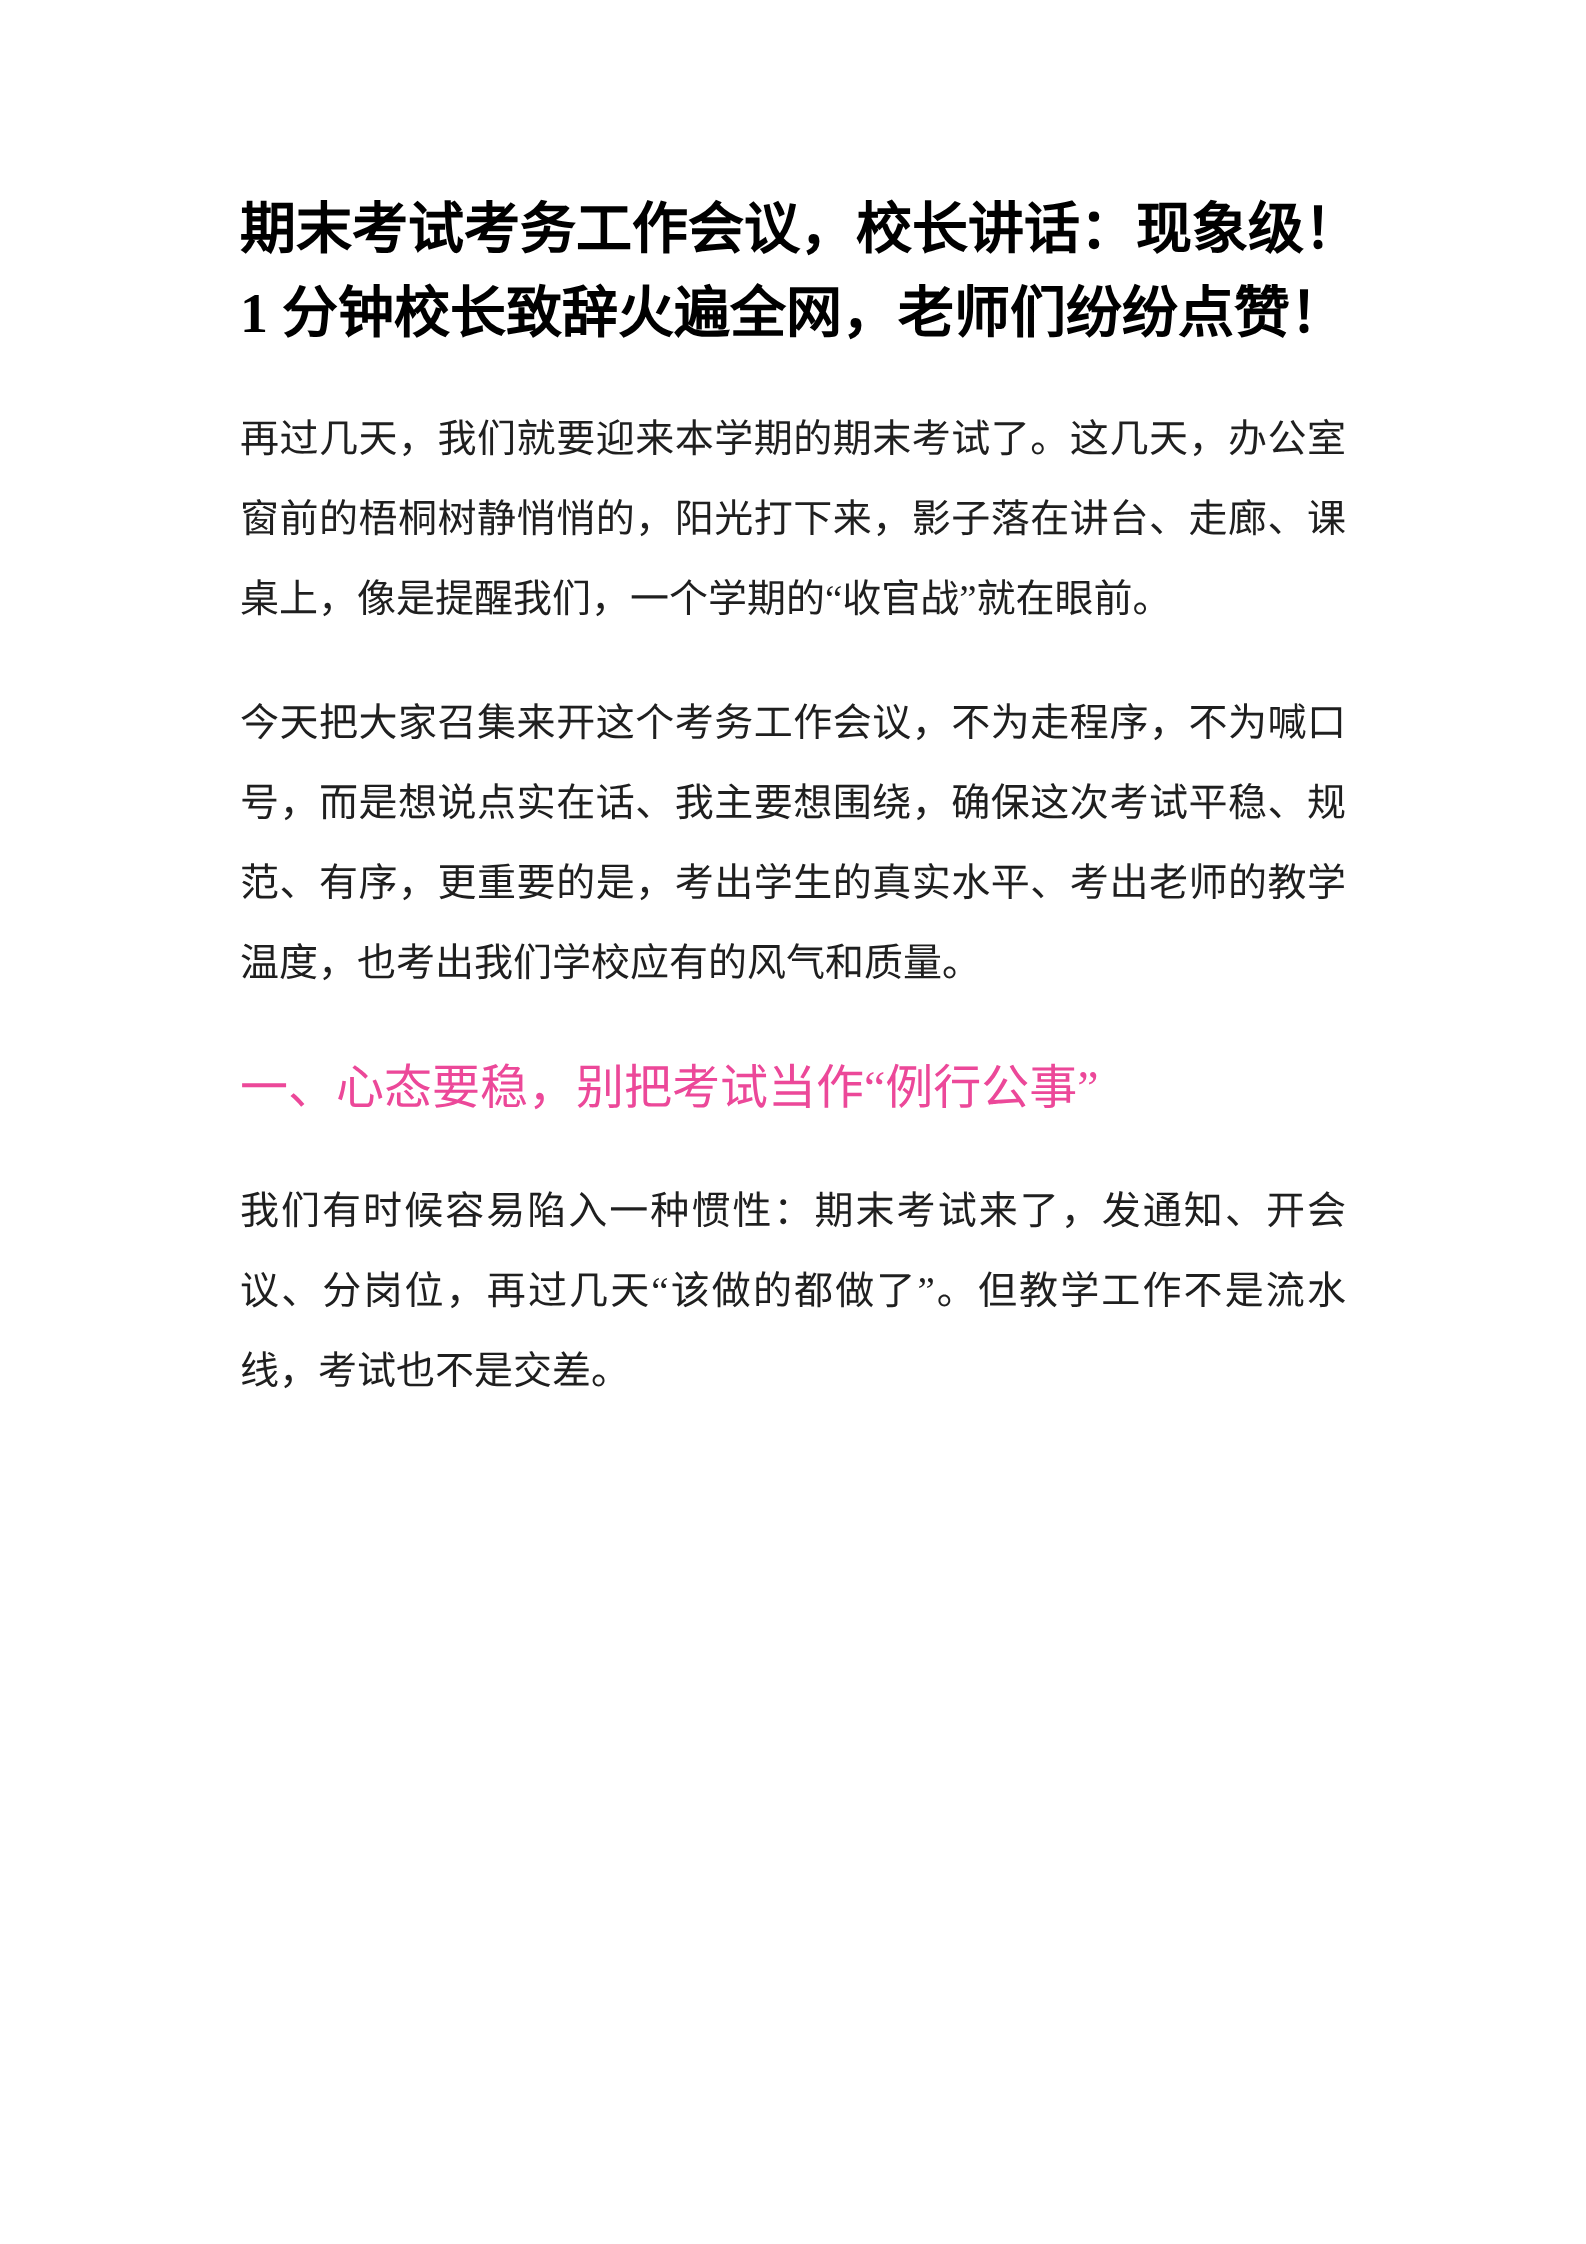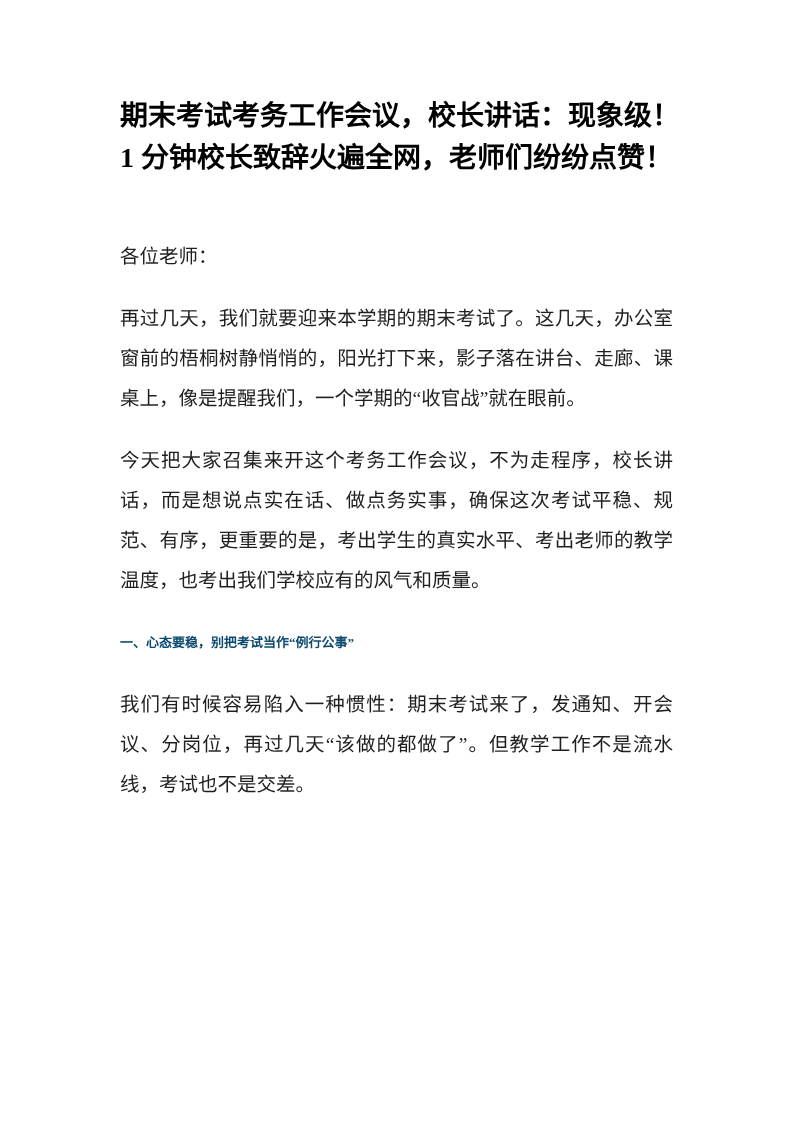--- a/index.html
+++ b/index.html
@@ -41,42 +41,41 @@
     line-height: 40px;
     text-align: justify;
     color: #1f1f1f;
   }
   .para.first {
     margin-top: 58px;
   }
   .section-heading {
     margin: 22px 0 0 0;
     padding: 0;
-    font-size: 13px;
+    font-size: 24px;
     line-height: 40px;
-    font-weight: 700;
-    color: #0c4a6e;
+    font-weight: 400;
+    color: #ec4899;
     text-align: justify;
   }
 </style>
 </head>
 <body>
 
 <div class="page">
 
   <h1 class="doc-title">
     <span class="title-line">期末考试考务工作会议，校长讲话：现象级！</span>
     <span class="title-line">1 分钟校长致辞火遍全网，老师们纷纷点赞！</span>
   </h1>
 
-  <p class="para first">各位老师：</p>
 
 
   <p class="para">再过几天，我们就要迎来本学期的期末考试了。这几天，办公室窗前的梧桐树静悄悄的，阳光打下来，影子落在讲台、走廊、课桌上，像是提醒我们，一个学期的“收官战”就在眼前。</p>
 
-  <p class="para">今天把大家召集来开这个考务工作会议，不为走程序，校长讲话，而是想说点实在话、做点务实事，确保这次考试平稳、规范、有序，更重要的是，考出学生的真实水平、考出老师的教学温度，也考出我们学校应有的风气和质量。</p>
+  <p class="para">今天把大家召集来开这个考务工作会议，不为走程序，不为喊口号，而是想说点实在话、我主要想围绕，确保这次考试平稳、规范、有序，更重要的是，考出学生的真实水平、考出老师的教学温度，也考出我们学校应有的风气和质量。</p>
 
 
   <h2 class="section-heading">一、心态要稳，别把考试当作“例行公事”</h2>
 
   <p class="para">我们有时候容易陷入一种惯性：期末考试来了，发通知、开会议、分岗位，再过几天“该做的都做了”。但教学工作不是流水线，考试也不是交差。</p>
 
 </div>
 
 </body></html>

